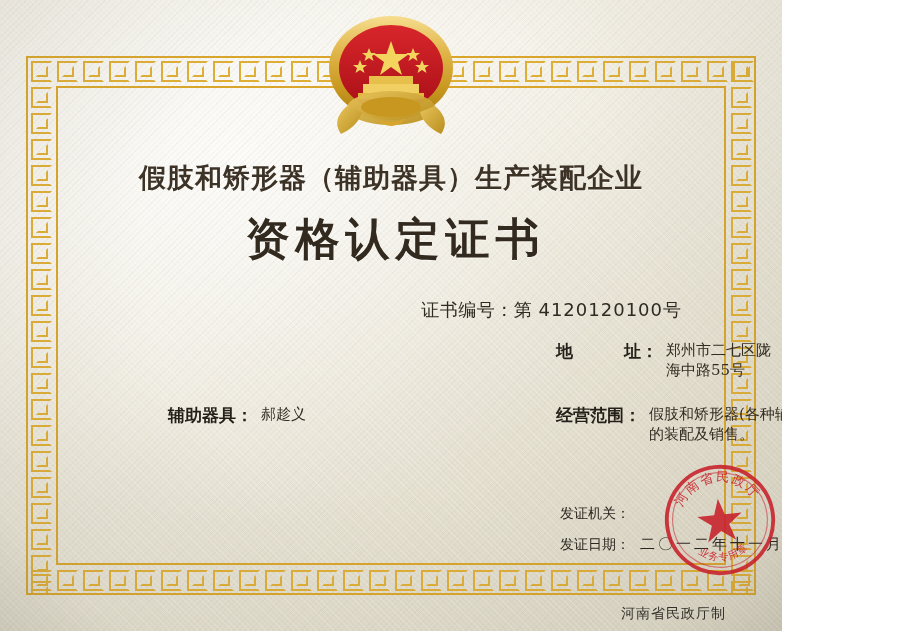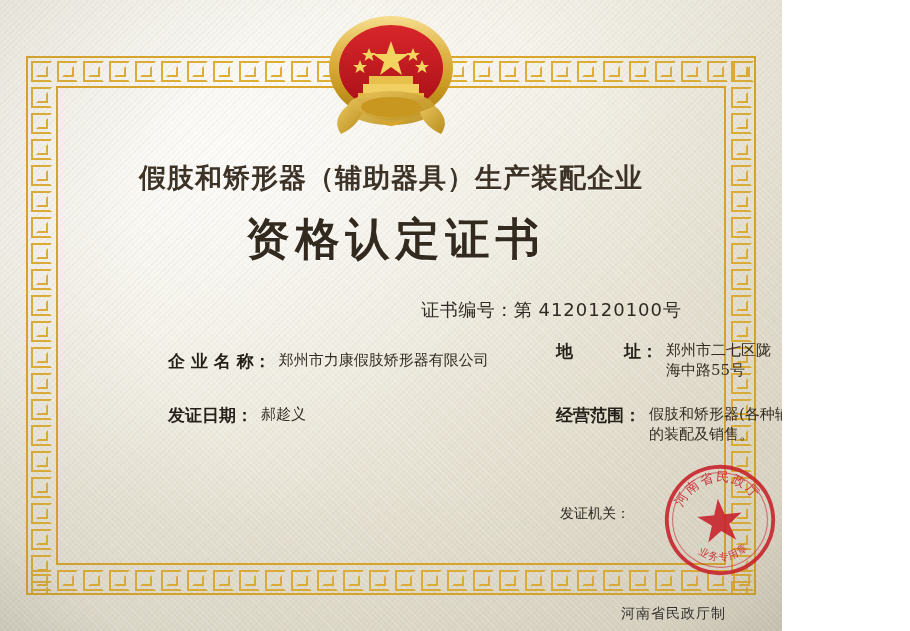--- a/index.html
+++ b/index.html
@@ -398,44 +398,44 @@
   <div id="title-block">
     <div id="title-line1">假肢和矫形器（辅助器具）生产装配企业</div>
     <div id="title-line2">资格认定证书</div>
   </div>
 
   <div id="cert-no-row">
     <span>证书编号：第</span>
     <span id="cert-no-value">4120120100号</span>
   </div>
 
-  <div class="field-row" id="row-company">
-    <span class="field-label">企 业 名 称：</span>
-    <span class="field-value handwritten">郑州市力康假肢矫形器有限公司</span>
-  </div>
 
   <div class="field-row" id="row-legal">
-    <span class="field-label">发证日期：</span>
+    <span class="field-label">辅助器具：</span>
     <span class="field-value handwritten">郝趁义</span>
   </div>
 
   <div class="field-row" id="row-address">
     <span class="field-label">地　　　址：</span>
     <span class="field-value handwritten">郑州市二七区陇海中路55号</span>
   </div>
 
   <div class="field-row" id="row-scope">
     <span class="field-label">经营范围：</span>
     <span class="field-value handwritten">假肢和矫形器(各种辅助器具)的装配及销售。</span>
   </div>
 
   <div id="issue-block">
     <div class="issue-row">
       <span class="issue-label">发证机关：</span>
       <span class="issue-value"></span>
+    </div>
+    <div class="issue-row">
+      <span class="issue-label">发证日期：</span>
+      <span class="issue-value">二〇一二年十一月十八日</span>
     </div>
   </div>
 
   <svg id="seal" viewBox="0 0 120 120">
     <circle cx="60" cy="60" r="55" fill="none" stroke="#c8202a" stroke-width="4"></circle>
     <circle cx="60" cy="60" r="49" fill="none" stroke="#c8202a" stroke-width="1.2" opacity="0.6"></circle>
     <polygon fill="#c8202a" points="60,38 65.5,54.5 83,54.5 69,65 74.5,82 60,71.5 45.5,82 51,65 37,54.5 54.5,54.5"></polygon>
     <path id="sealTopArc" d="M 18 62 A 42 42 0 0 1 102 62" fill="none"></path>
     <text font-family="'DejaVu Serif','Liberation Serif',serif" font-size="13.5" fill="#c8202a" letter-spacing="2">
       <textPath href="#sealTopArc" startOffset="50%" text-anchor="middle">河南省民政厅</textPath>

